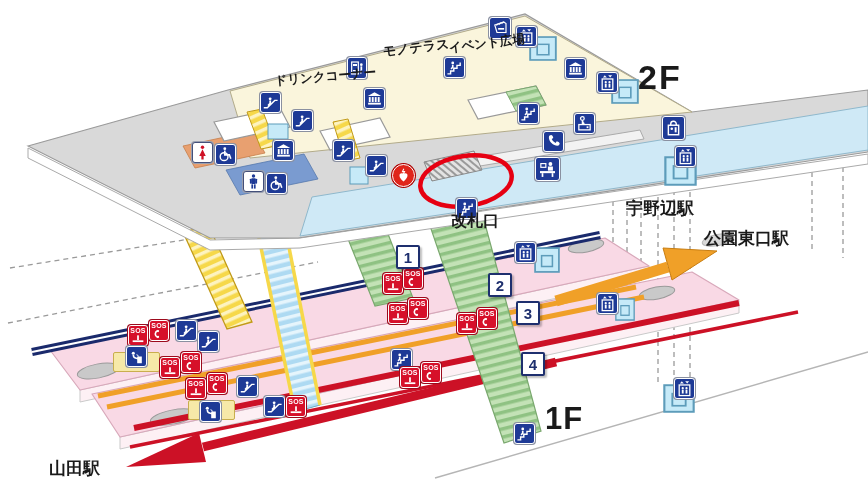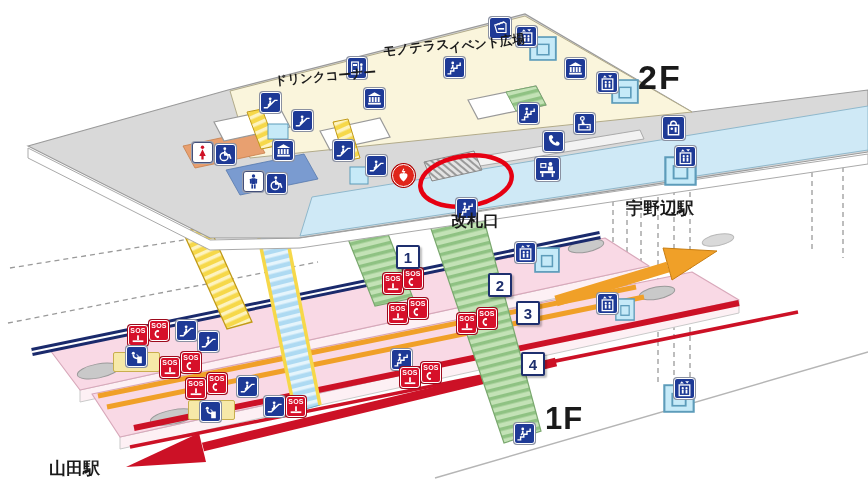--- a/index.html
+++ b/index.html
@@ -574,14 +574,15 @@
       <div class="icon badge" style="left: 521px; top: 352px; width: 24px; height: 24px;">4</div>
     </div>
 
   <div class="lbl" style="left:638px;top:14px;font-size:34px;letter-spacing:2px;margin-top:44px;">2F</div>
   <div class="lbl" style="left:545px;top:401px;font-size:31px;letter-spacing:1px;">1F</div>
   <div class="lbl" style="left:382px;top:43px;font-size:13px;transform:rotate(-7deg);">モノテラス</div>
   <div class="lbl" style="left:448px;top:40px;font-size:12.5px;transform:rotate(-7deg);">イベント広場</div>
   <div class="lbl" style="left:274px;top:73px;font-size:12.5px;transform:rotate(-5deg);">ドリンクコーナー</div>
   <div class="lbl" style="left:451px;top:175px;font-size:16px;font-weight:700;margin-top:36px;">改札口</div>
   <div class="lbl" style="left:626px;top:197px;font-size:17px;">宇野辺駅</div>
+  <div class="lbl" style="left:704px;top:227px;font-size:17px;">公園東口駅</div>
   <div class="lbl" style="left:49px;top:457px;font-size:17px;">山田駅</div>
 </div>
 
 </body></html>

